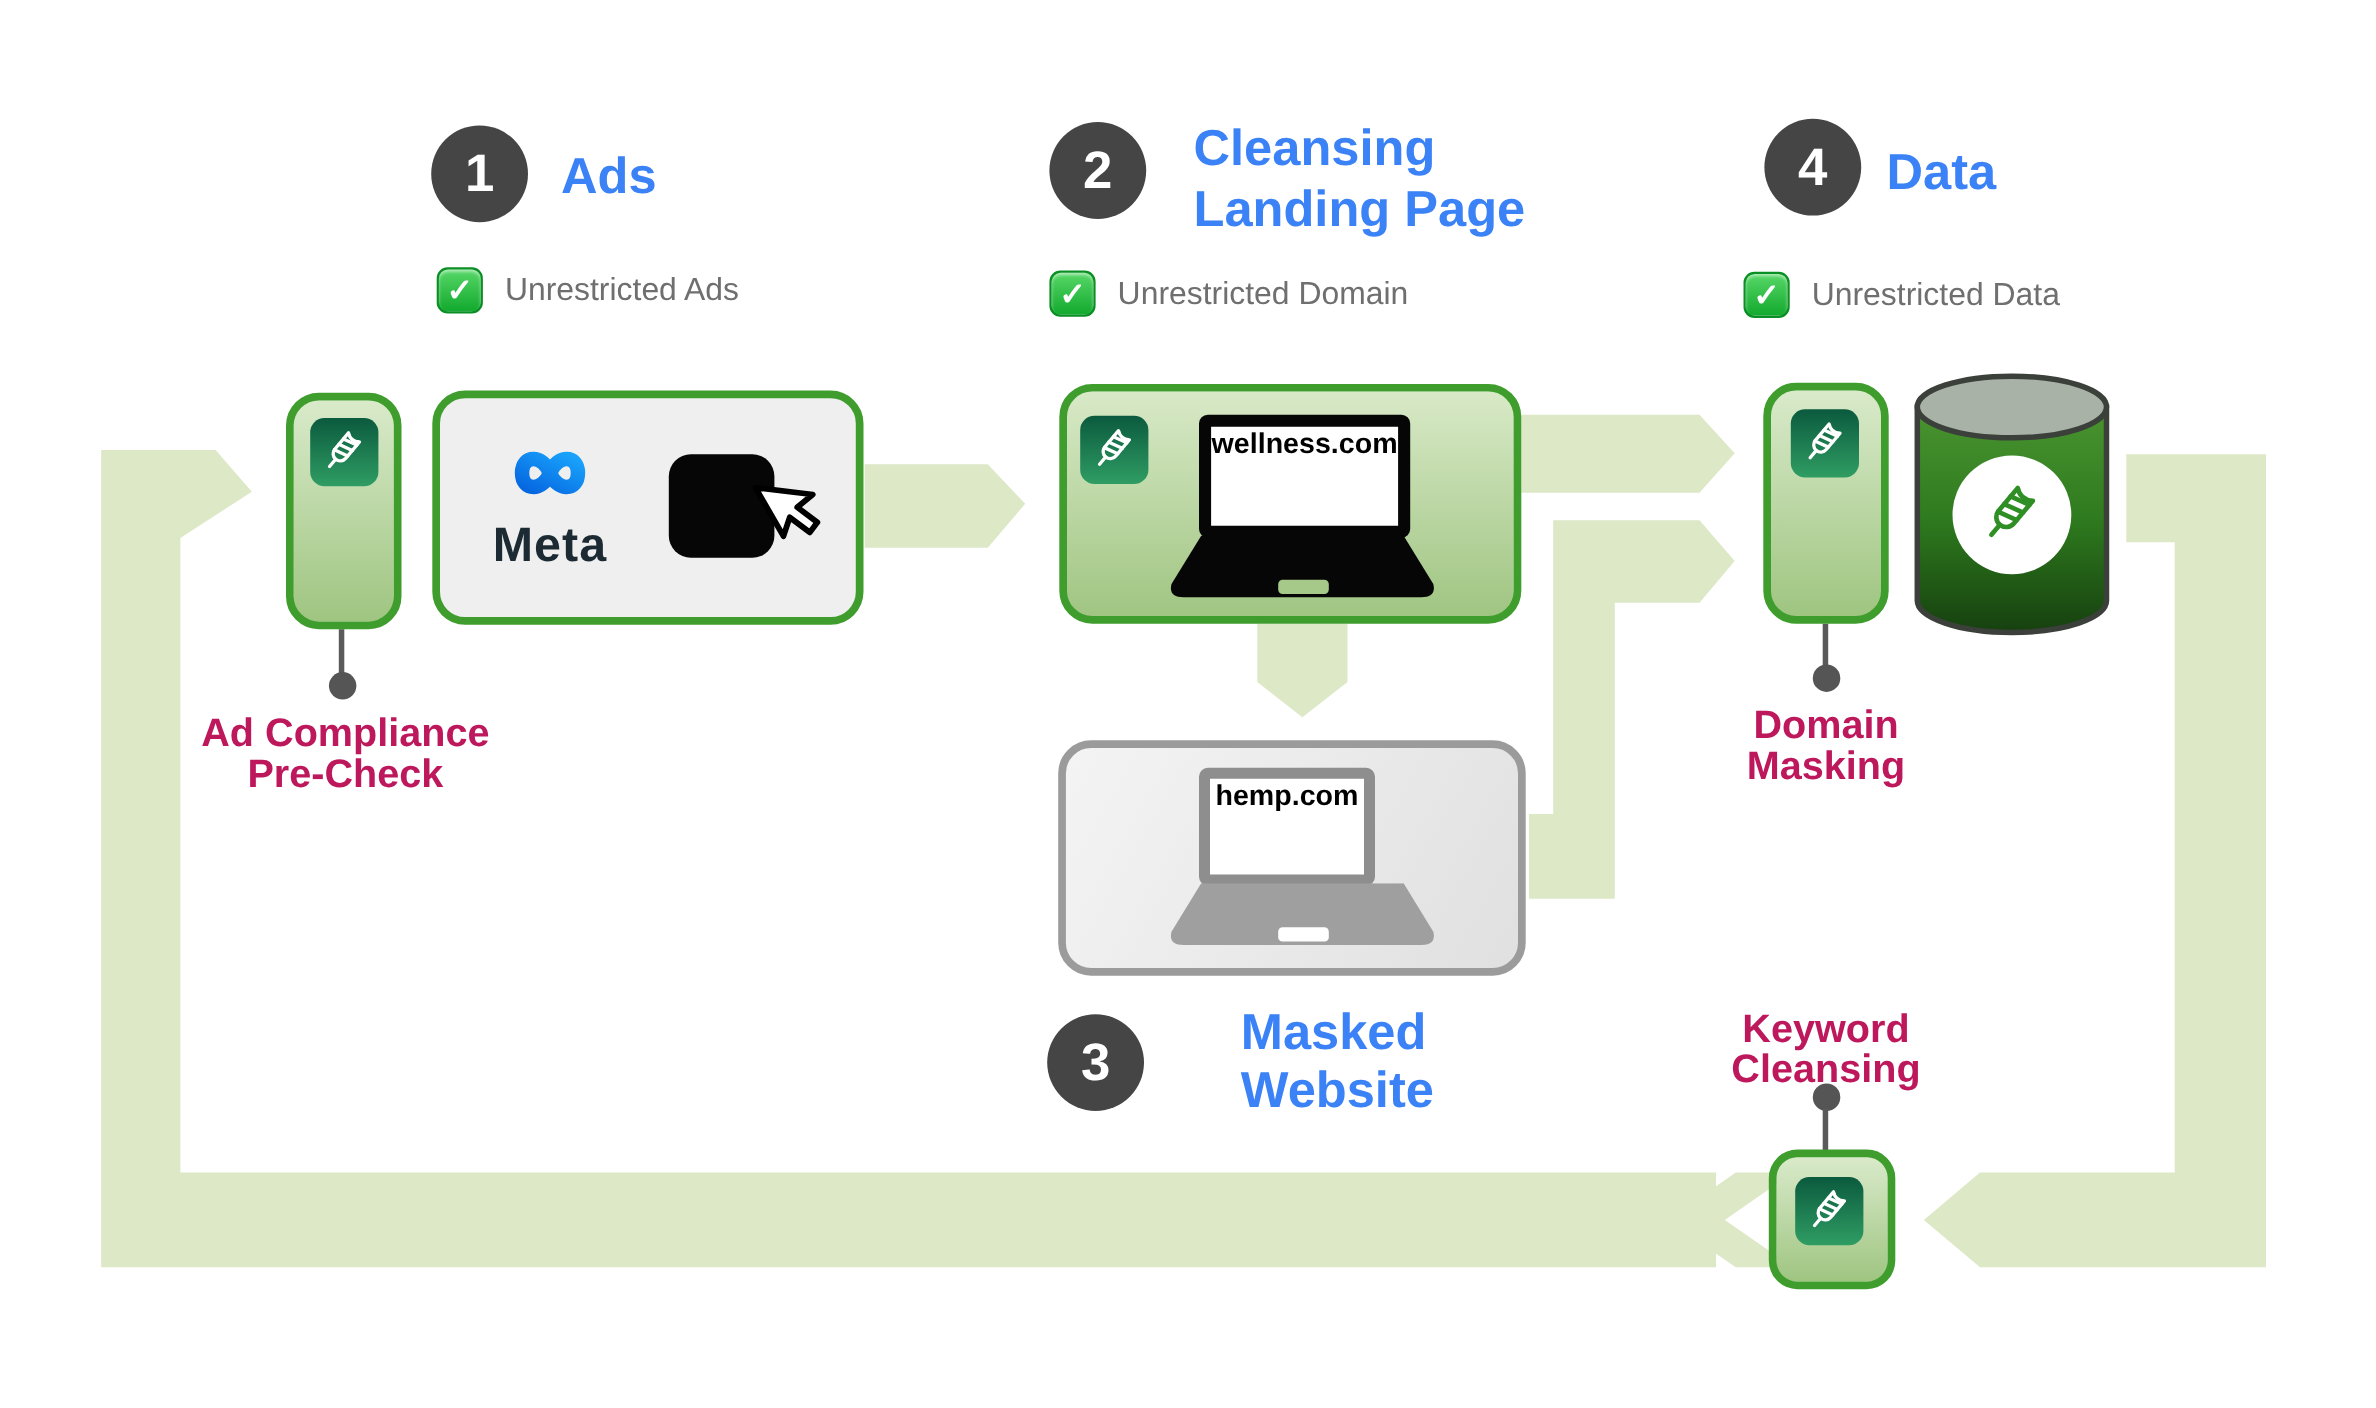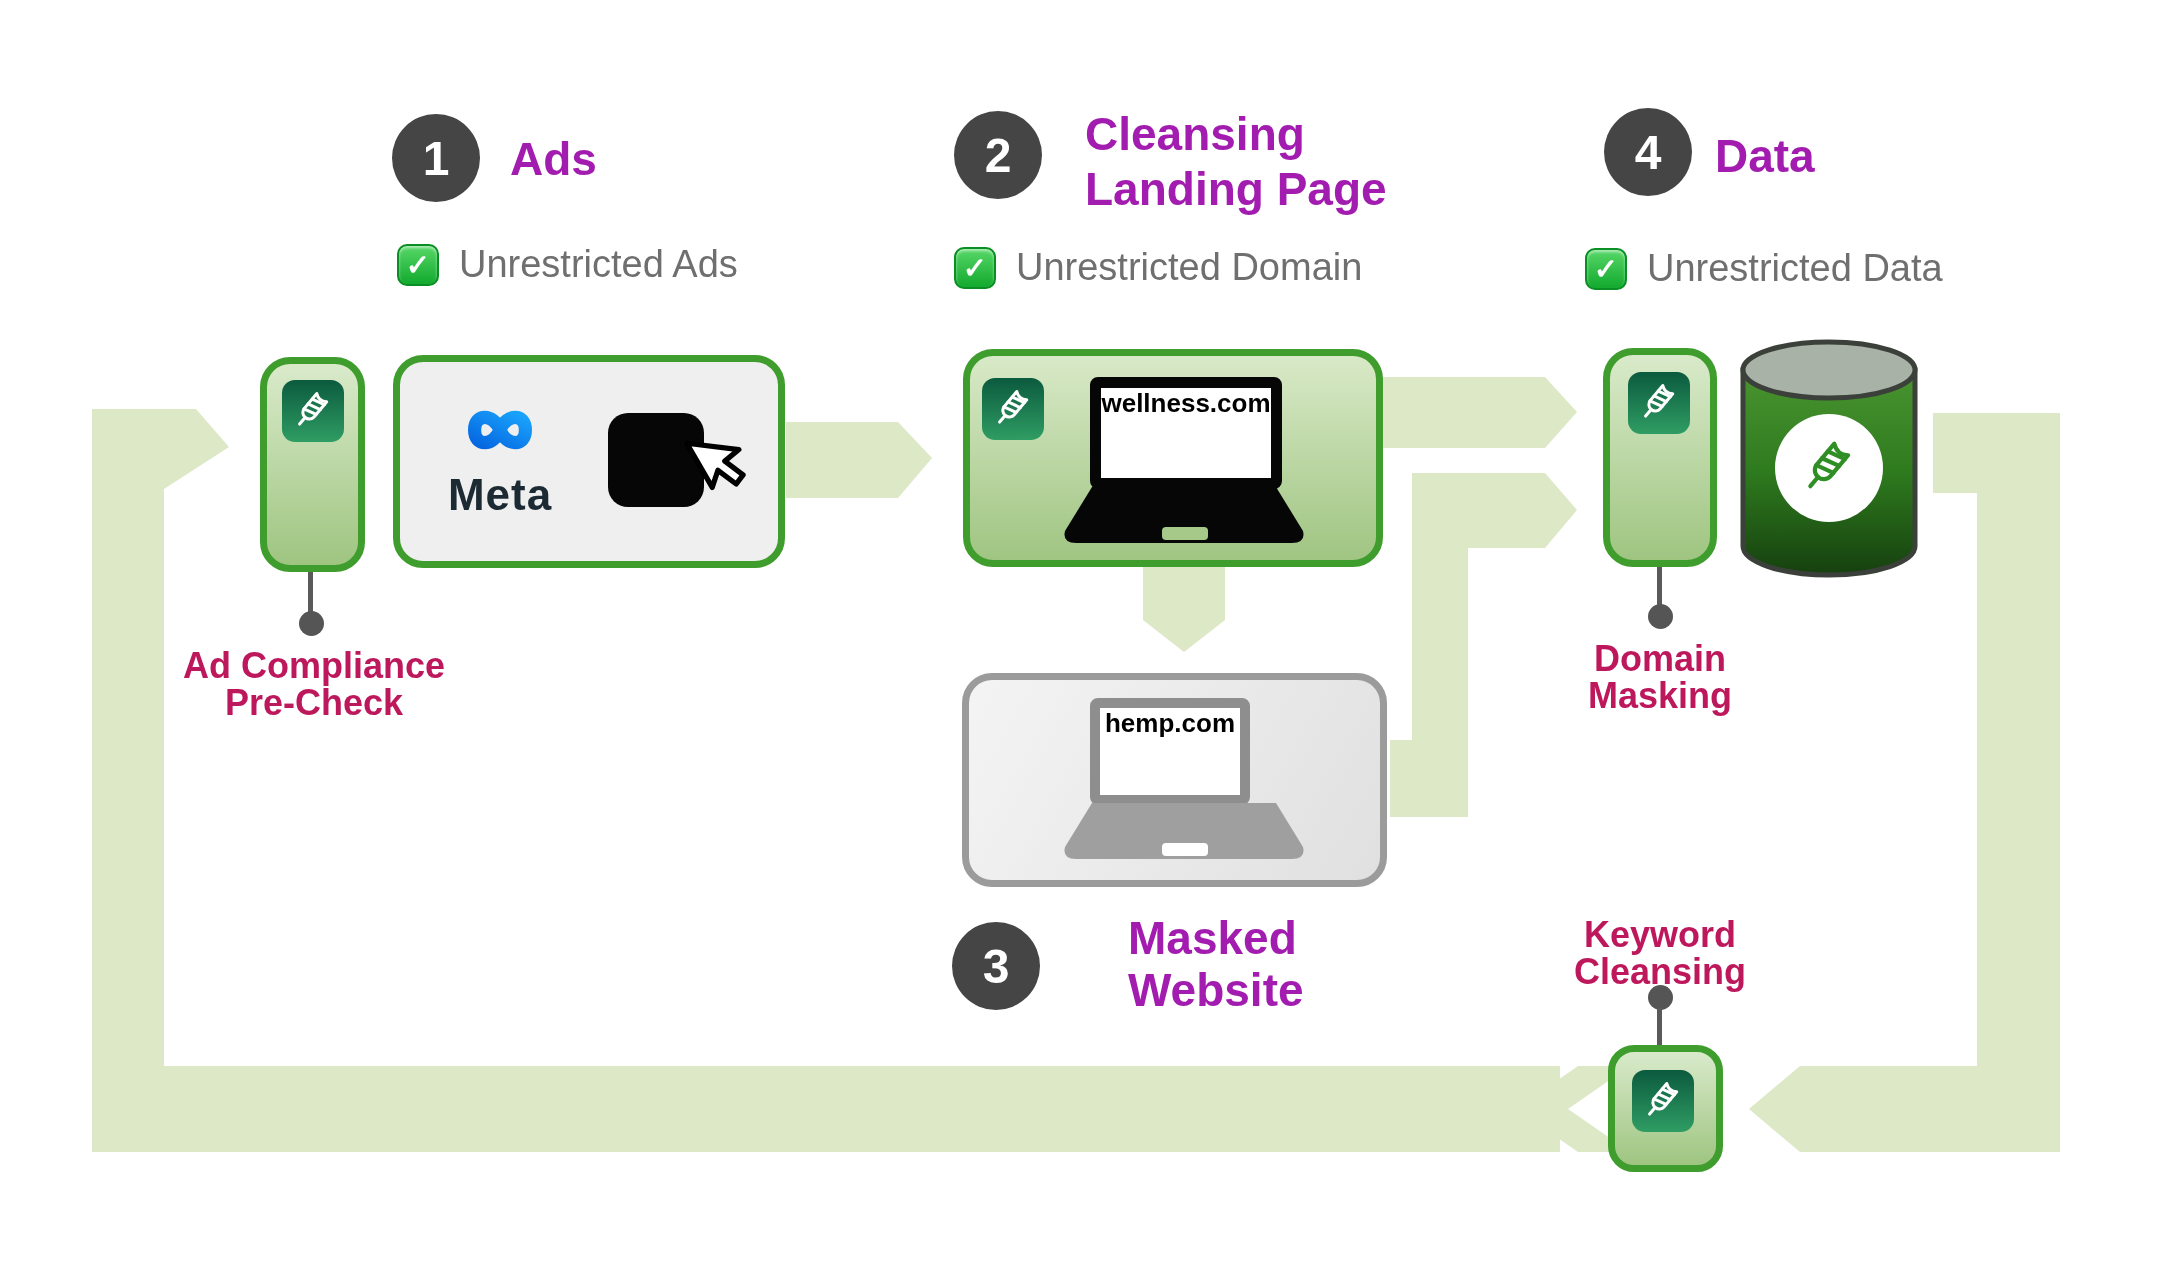--- a/index.html
+++ b/index.html
@@ -4,28 +4,28 @@
 <style>
   html,body{margin:0;padding:0;background:#fff;}
   #stage{position:relative;width:2160px;height:1280px;background:#fff;overflow:hidden;
          font-family:"Liberation Sans",sans-serif;}
   
   #bands{position:absolute;left:0;top:0;z-index:0;}
   
   .num-circle{position:absolute;width:88px;height:88px;border-radius:50%;background:#454545;
     color:#fff;display:flex;align-items:center;justify-content:center;
     font-size:48px;font-weight:bold;z-index:3;}
-  .step-title{position:absolute;color:#a21caf;font-size:46px;font-weight:bold;line-height:54px;z-index:3;}
+  .step-title{position:absolute;color:#3b82f6;font-size:46px;font-weight:bold;line-height:54px;z-index:3;}
   
   .check-row{position:absolute;display:flex;align-items:center;gap:20px;z-index:3;}
   .check-box{width:42px;height:42px;border-radius:10px;box-sizing:border-box;
     background:linear-gradient(180deg,#57d767 0%,#12a92e 100%);border:2px solid #0a8f24;
     box-shadow:inset 0 2px 3px rgba(255,255,255,.55);
     display:flex;align-items:center;justify-content:center;color:#fff;font-size:29px;font-weight:bold;}
-  .check-text{color:#6f6f6f;font-size:38px;}
+  .check-text{color:#6f6f6f;font-size:29px;}
   
   .badge{position:absolute;box-sizing:border-box;border:7px solid #3f9d2d;border-radius:30px;
     background:linear-gradient(180deg,#d9eaca 0%,#9fc581 100%);z-index:2;}
   .chip{position:absolute;width:62px;height:62px;border-radius:13px;
     background:linear-gradient(180deg,#0b5a3e 0%,#2f9d63 100%);
     display:flex;align-items:center;justify-content:center;color:#fff;}
   .card{position:absolute;box-sizing:border-box;border:7px solid #3f9d2d;border-radius:30px;z-index:2;}
   .card.gray{border-color:#9b9b9b;}
   .meta-card{background:#efefef;}
   .green-card{background:linear-gradient(180deg,#d8e9c7 0%,#a0c582 100%);}

